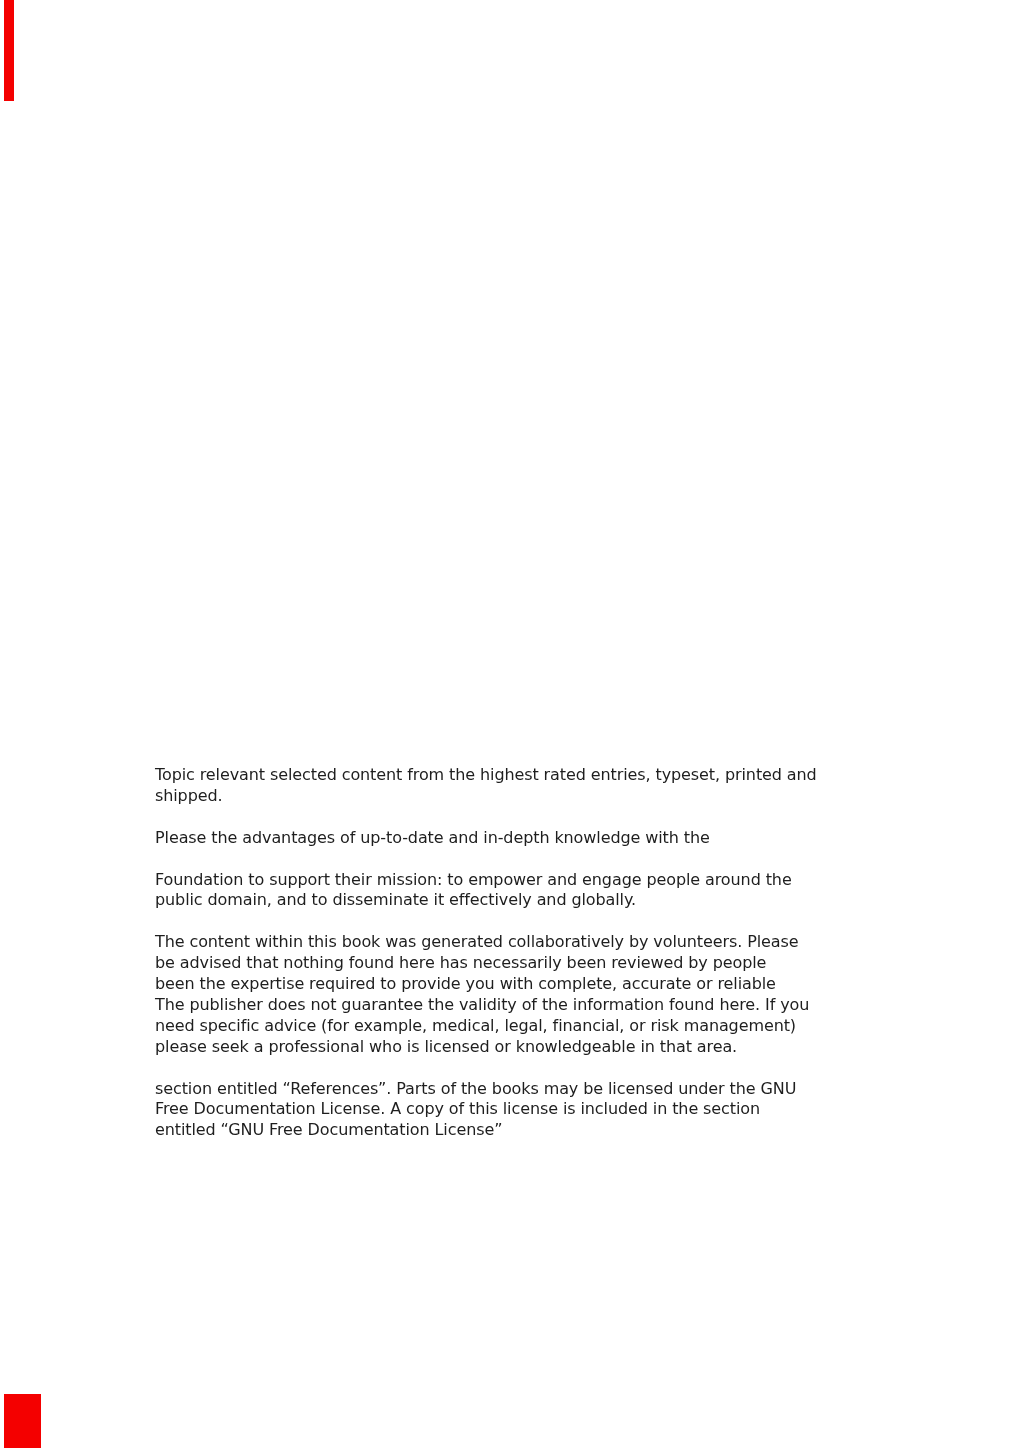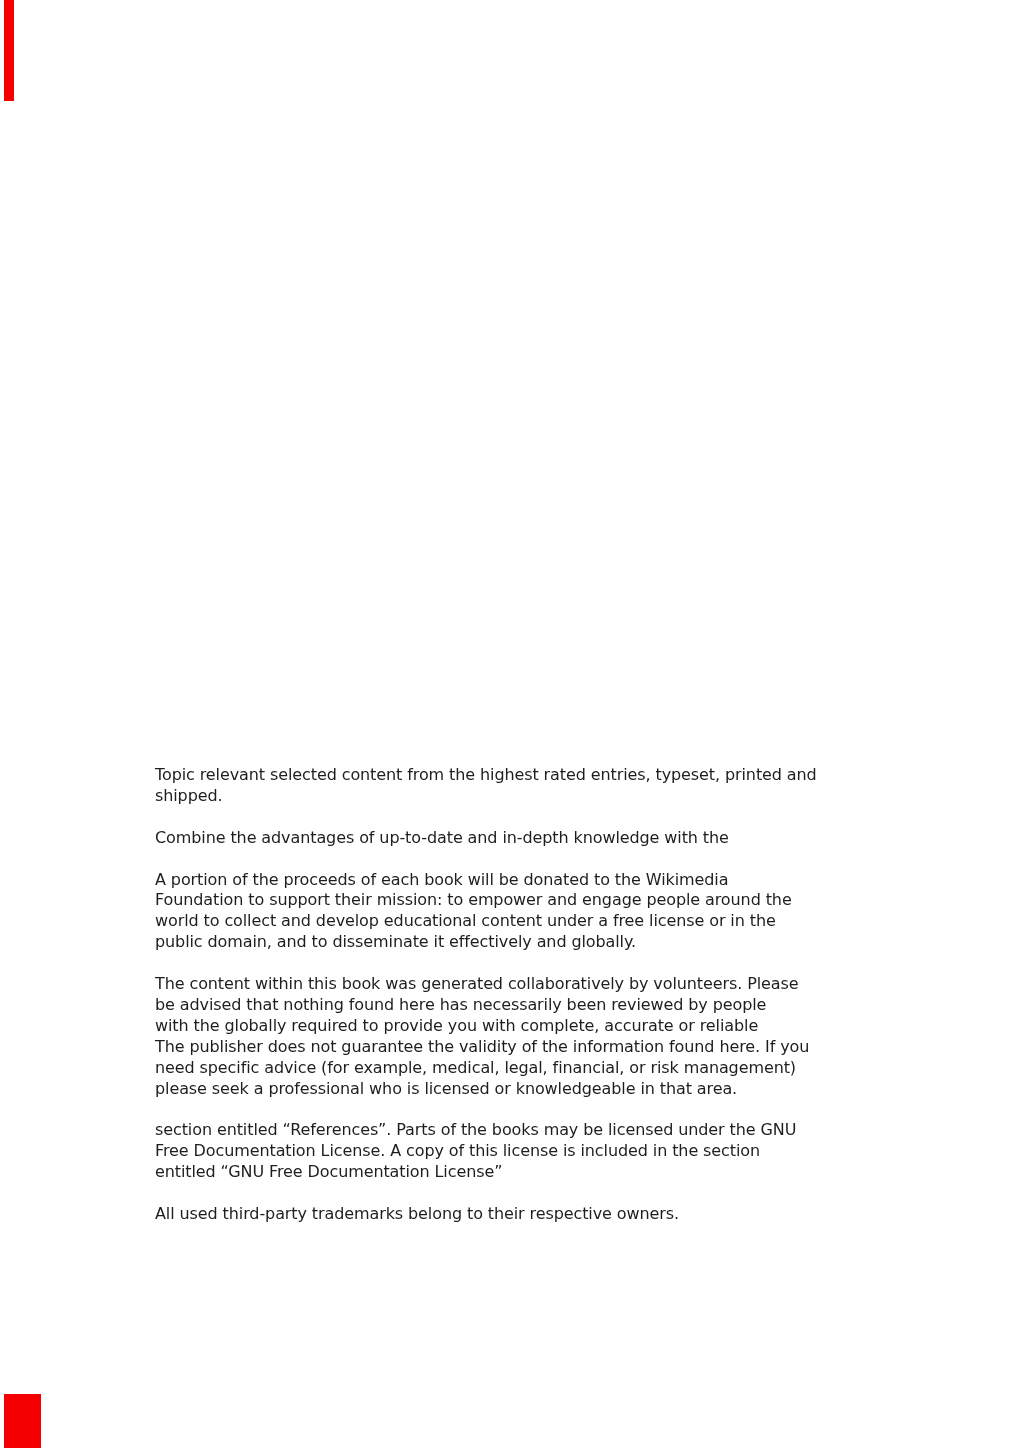--- a/index.html
+++ b/index.html
@@ -39,38 +39,33 @@
 
 <div class="page">
   <div class="red-mark top" style="background: rgb(244, 0, 0);"></div>
   <div class="red-mark bottom" style="background: rgb(244, 0, 0);"></div>
   <div class="text-block" id="text-block" style="color: rgb(30, 30, 30);">
       <div class="para">
         <div class="line">Topic relevant selected content from the highest rated entries, typeset, printed and</div>
         <div class="line">shipped.</div>
       </div>
       <div class="para">
-        <div class="line">Combine the advantages of up-to-date and in-depth knowledge with the</div>
+        <div class="line">Please the advantages of up-to-date and in-depth knowledge with the</div>
       </div>
       <div class="para">
-        <div class="line">A portion of the proceeds of each book will be donated to the Wikimedia</div>
         <div class="line">Foundation to support their mission: to empower and engage people around the</div>
-        <div class="line">world to collect and develop educational content under a free license or in the</div>
         <div class="line">public domain, and to disseminate it effectively and globally.</div>
       </div>
       <div class="para">
         <div class="line">The content within this book was generated collaboratively by volunteers. Please</div>
         <div class="line">be advised that nothing found here has necessarily been reviewed by people</div>
-        <div class="line">with the globally required to provide you with complete, accurate or reliable</div>
+        <div class="line">been the expertise required to provide you with complete, accurate or reliable</div>
         <div class="line">The publisher does not guarantee the validity of the information found here. If you</div>
         <div class="line">need specific advice (for example, medical, legal, financial, or risk management)</div>
         <div class="line">please seek a professional who is licensed or knowledgeable in that area.</div>
       </div>
       <div class="para">
         <div class="line">section entitled “References”. Parts of the books may be licensed under the GNU</div>
         <div class="line">Free Documentation License. A copy of this license is included in the section</div>
         <div class="line">entitled “GNU Free Documentation License”</div>
       </div>
-      <div class="para">
-        <div class="line">All used third-party trademarks belong to their respective owners.</div>
-      </div>
     </div>
 </div>
 
 </body></html>

